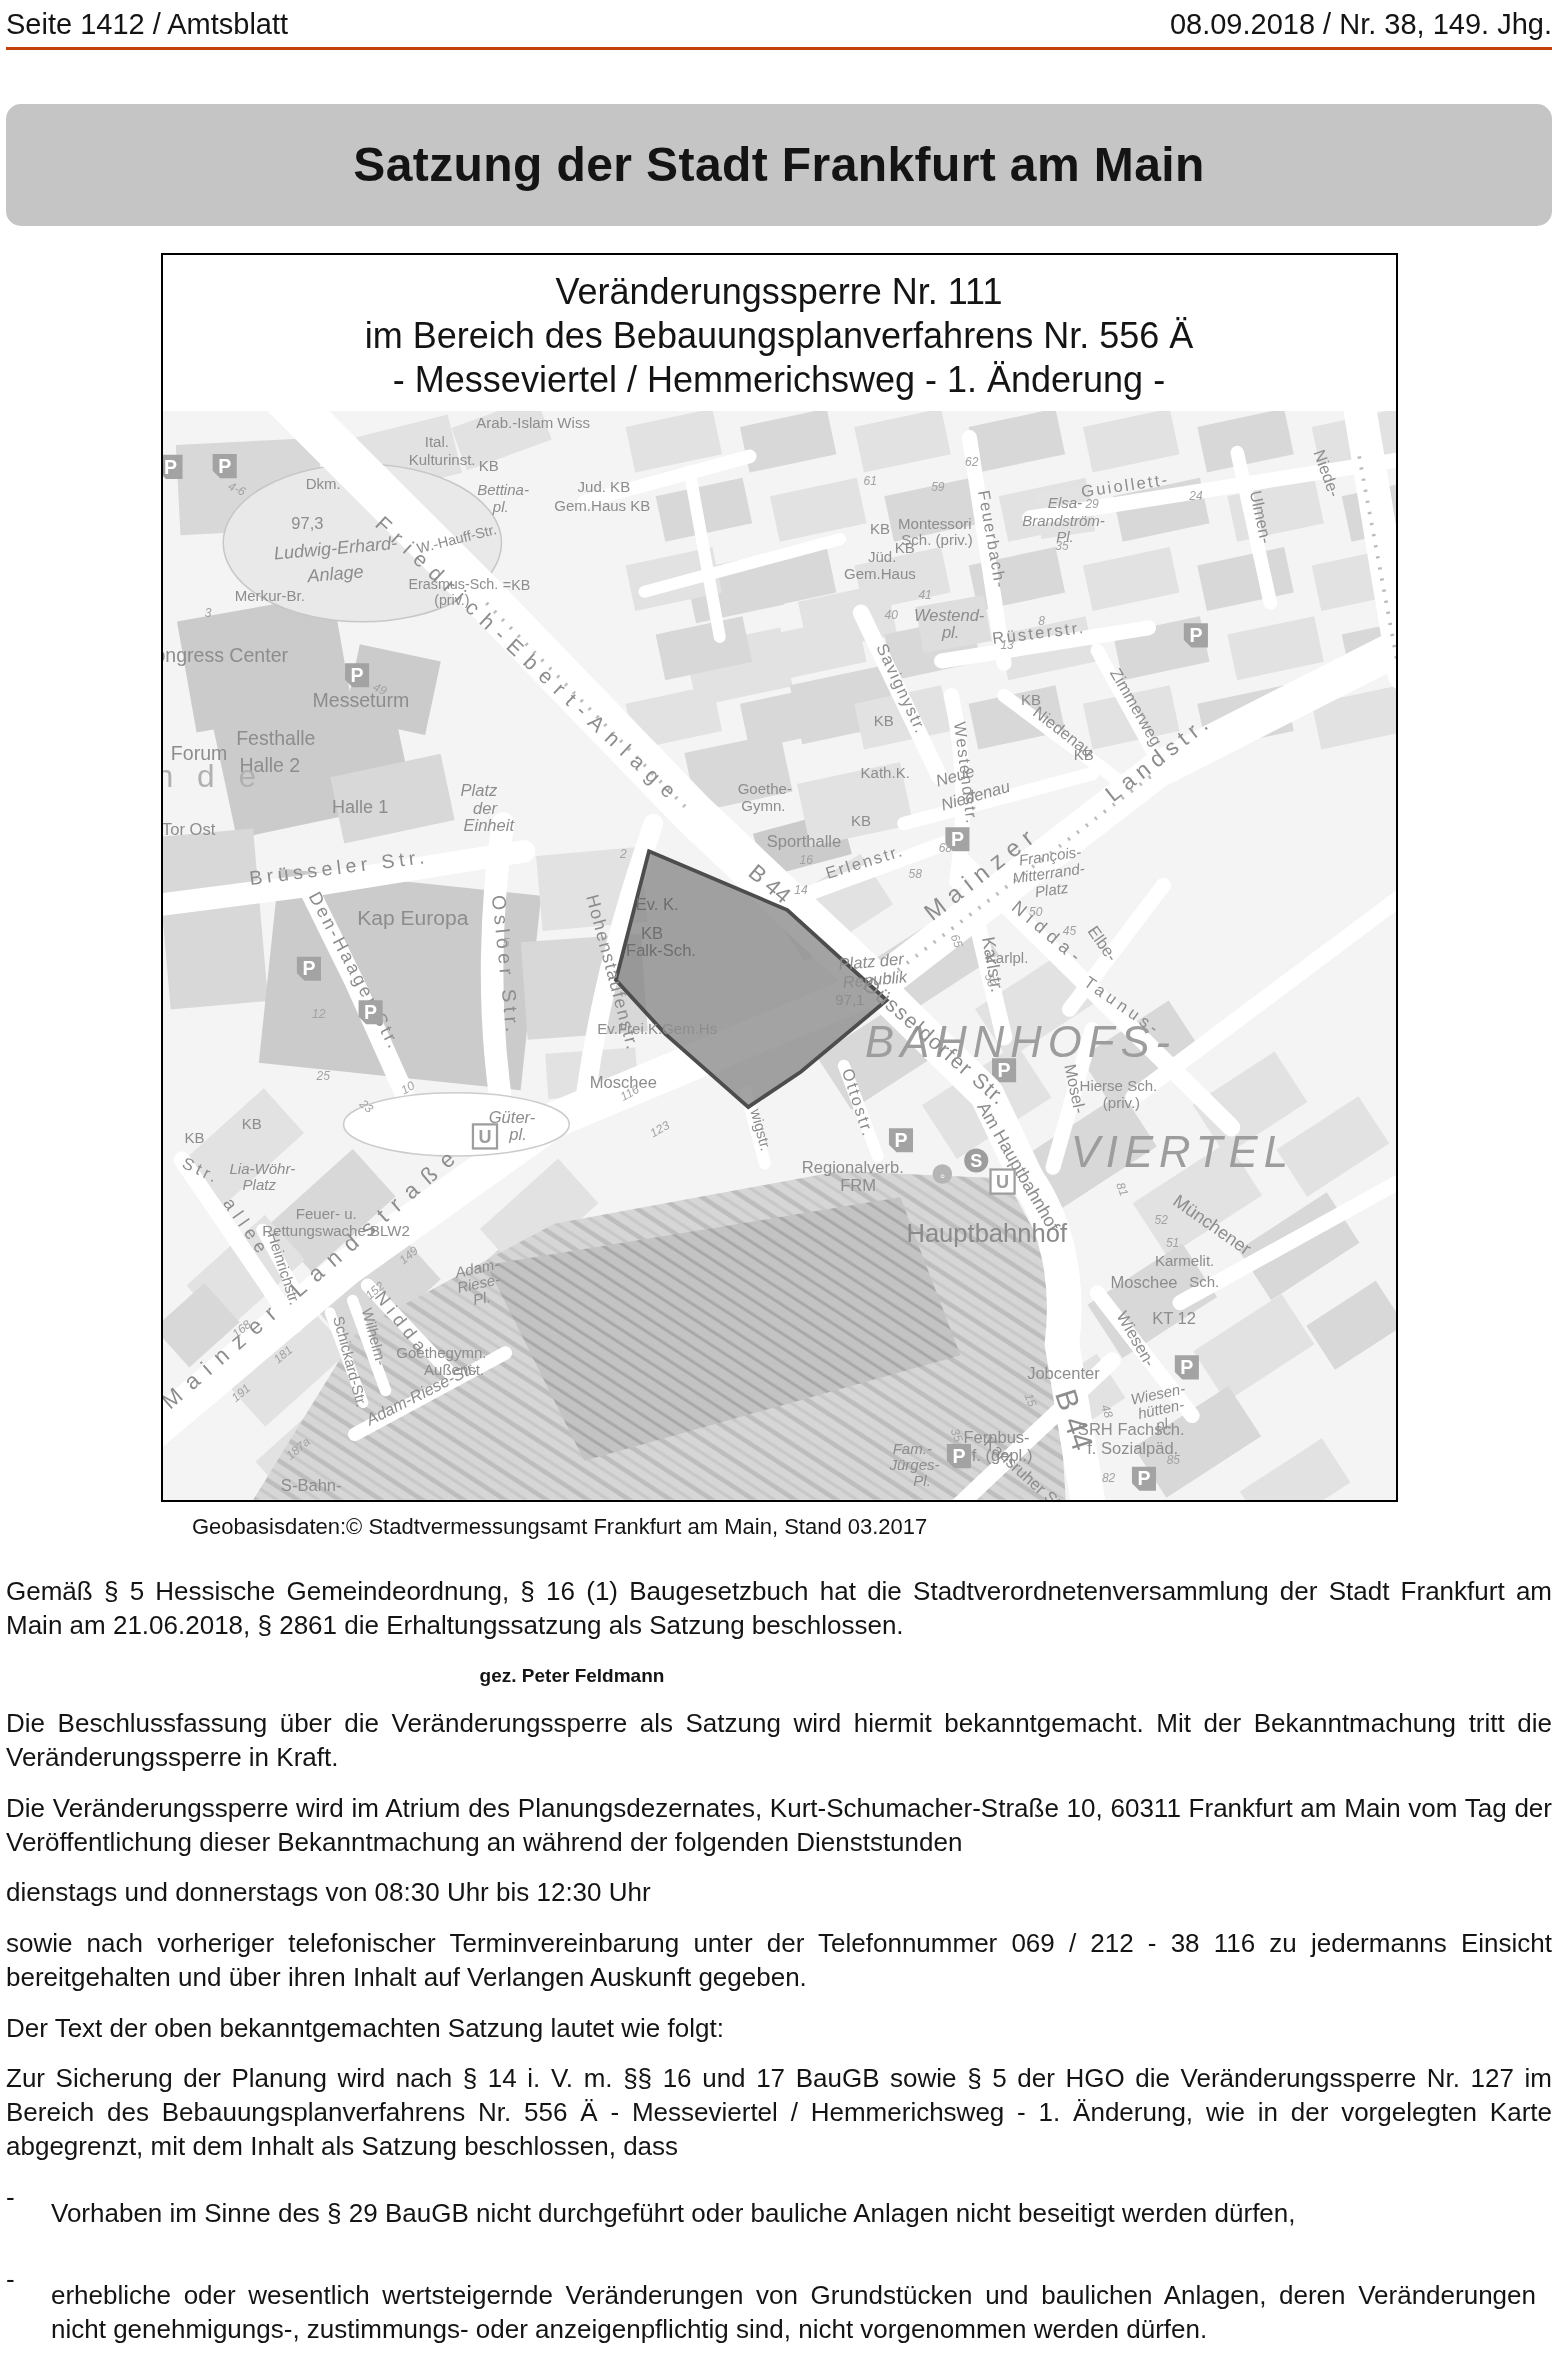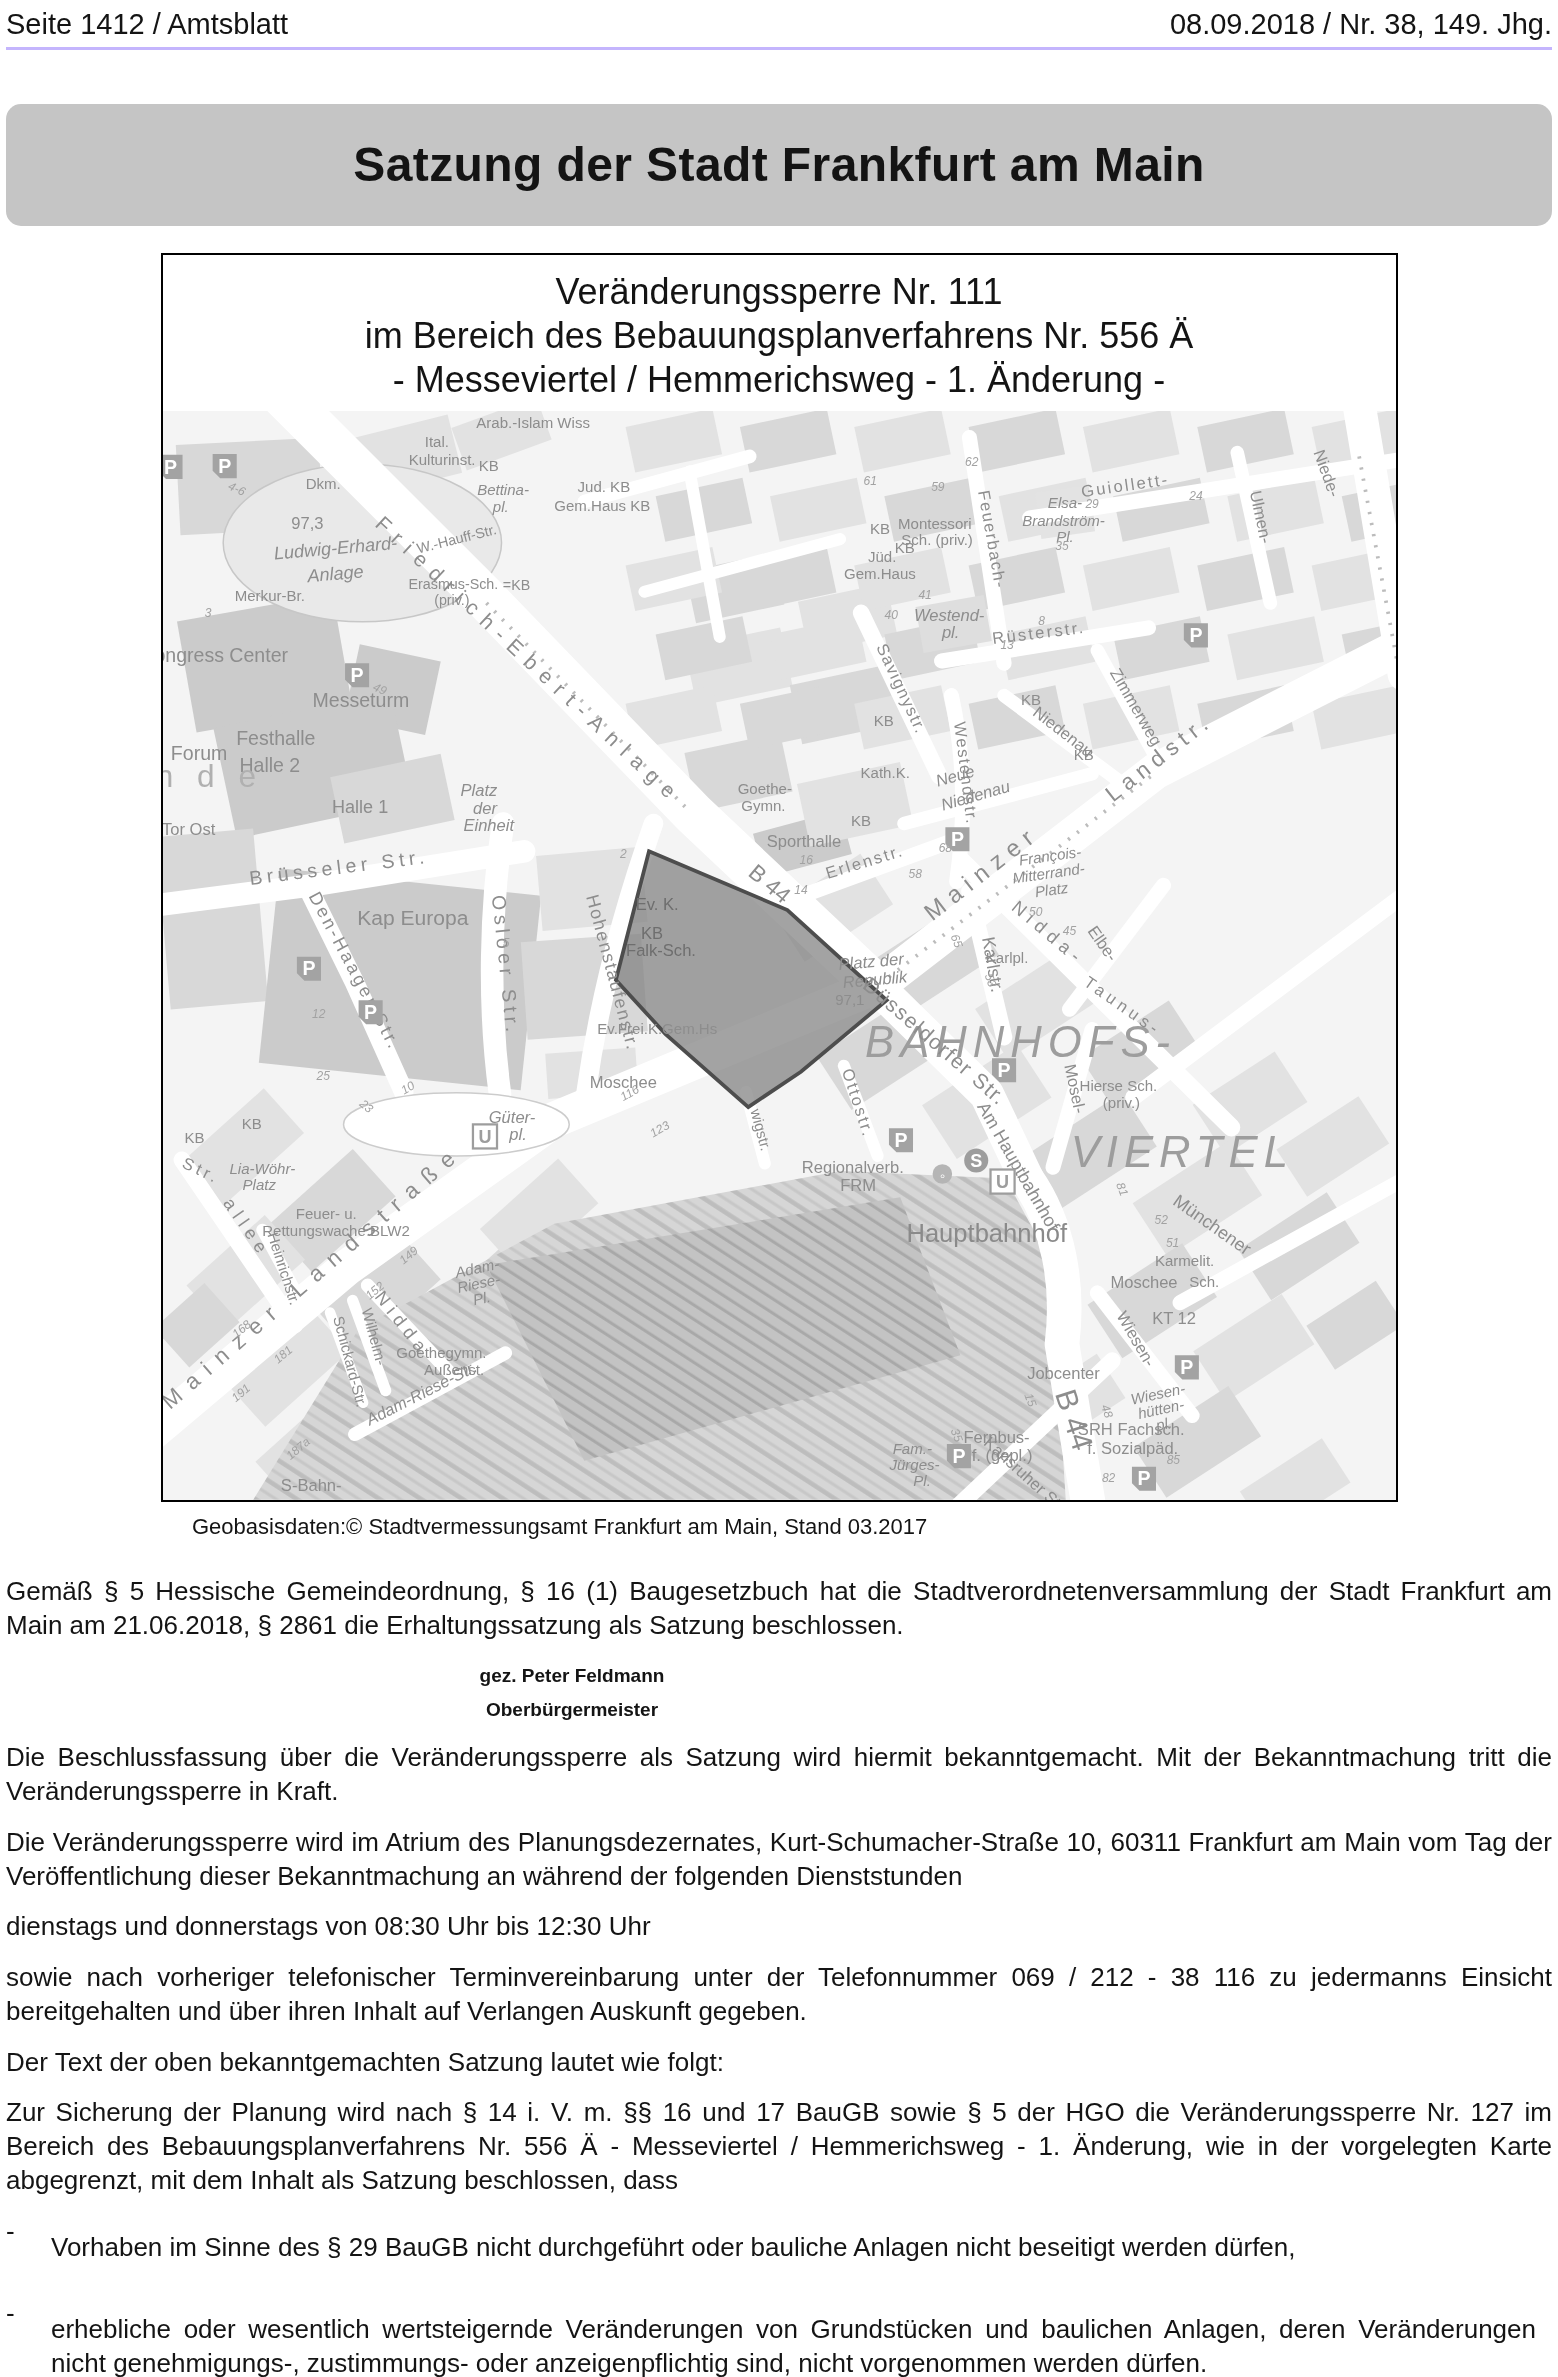--- a/index.html
+++ b/index.html
@@ -4,21 +4,21 @@
 <style>
   html,body{margin:0;padding:0;background:#ffffff;}
   body{
     width:1558px;height:2377px;position:relative;
     font-family:"Liberation Sans",sans-serif;color:#141414;
     -webkit-font-smoothing:antialiased;
   }
   .page{position:relative;width:1546px;margin:0 6px;}
   
   .hdr{display:flex;justify-content:space-between;align-items:flex-end;
-       padding-top:7.5px;padding-bottom:6px;border-bottom:3px solid #c4b5fd;
+       padding-top:7.5px;padding-bottom:6px;border-bottom:3px solid #c2410c;
        font-size:29px;line-height:33px;}
   
   .banner{margin-top:54px;height:122px;background:#c5c5c5;
           display:flex;align-items:center;justify-content:center;border-radius:15px;}
   .banner .t{font-size:48px;font-weight:bold;letter-spacing:0.4px;}
   
   .nbox{width:1233px;margin:27px auto 0 auto;border:2.3px solid #000;background:#fff;}
   .nbox .titles{text-align:center;padding:15px 7.5px 9px 7.5px;
                 font-size:36px;line-height:44px;}
   .mapwrap{width:1233px;height:1089px;position:relative;overflow:hidden;background:#f4f4f4;}
@@ -462,21 +462,20 @@
       </svg>
     </div>
   </div>
 
   <div class="caption">Geobasisdaten:© Stadtvermessungsamt Frankfurt am Main, Stand 03.2017</div>
 
   <div class="bodytext">
     <p>Gemäß § 5 Hessische Gemeindeordnung, § 16 (1) Baugesetzbuch hat die Stadtverordnetenversammlung der Stadt Frankfurt am Main am 21.06.2018, § 2861 die Erhaltungssatzung als Satzung beschlossen.</p>
     <div class="sig">
       <div>gez. Peter Feldmann</div>
-      <div>Oberbürgermeister</div>
     </div>
     <p>Die Beschlussfassung über die Veränderungssperre als Satzung wird hiermit bekanntgemacht. Mit der Bekanntmachung tritt die Veränderungssperre in Kraft.</p>
     <p>Die Veränderungssperre wird im Atrium des Planungsdezernates, Kurt-Schumacher-Straße 10, 60311 Frankfurt am Main vom Tag der Veröffentlichung dieser Bekanntmachung an während der folgenden Dienststunden</p>
     <p class="left">dienstags und donnerstags von 08:30 Uhr bis 12:30 Uhr</p>
     <p>sowie nach vorheriger telefonischer Terminvereinbarung unter der Telefonnummer 069 / 212 - 38 116 zu jedermanns Einsicht bereitgehalten und über ihren Inhalt auf Verlangen Auskunft gegeben.</p>
     <p class="left">Der Text der oben bekanntgemachten Satzung lautet wie folgt:</p>
     <p>Zur Sicherung der Planung wird nach § 14 i. V. m. §§ 16 und 17 BauGB sowie § 5 der HGO die Veränderungssperre Nr. 127 im Bereich des Bebauungsplanverfahrens Nr. 556 Ä - Messeviertel / Hemmerichsweg - 1. Änderung, wie in der vorgelegten Karte abgegrenzt, mit dem Inhalt als Satzung beschlossen, dass</p>
     <div class="bullet">
       <span class="dash">-</span>
       <p>Vorhaben im Sinne des § 29 BauGB nicht durchgeführt oder bauliche Anlagen nicht beseitigt werden dürfen,</p>

